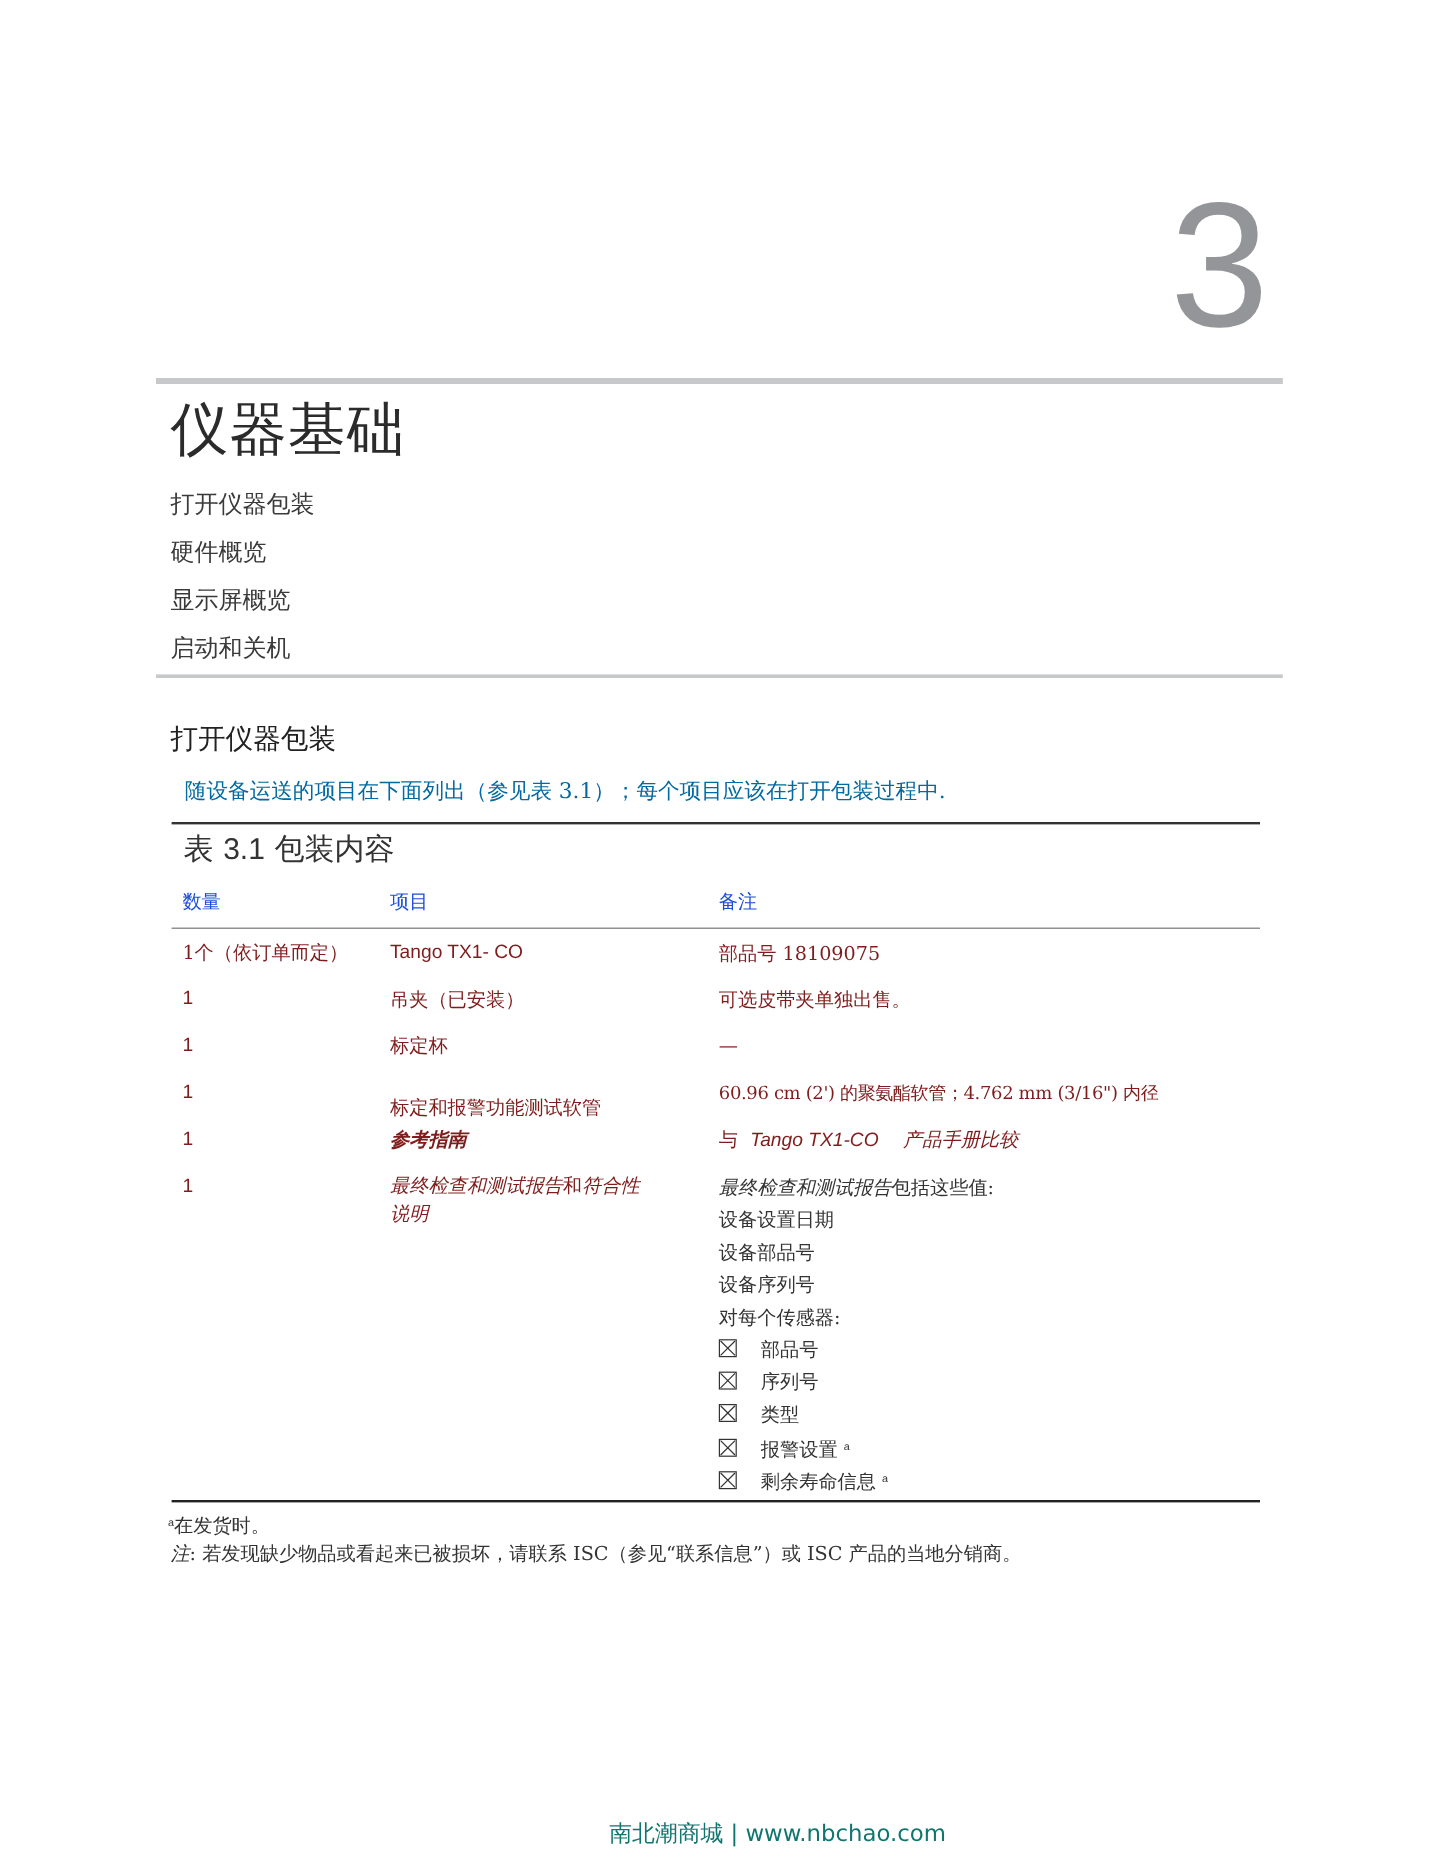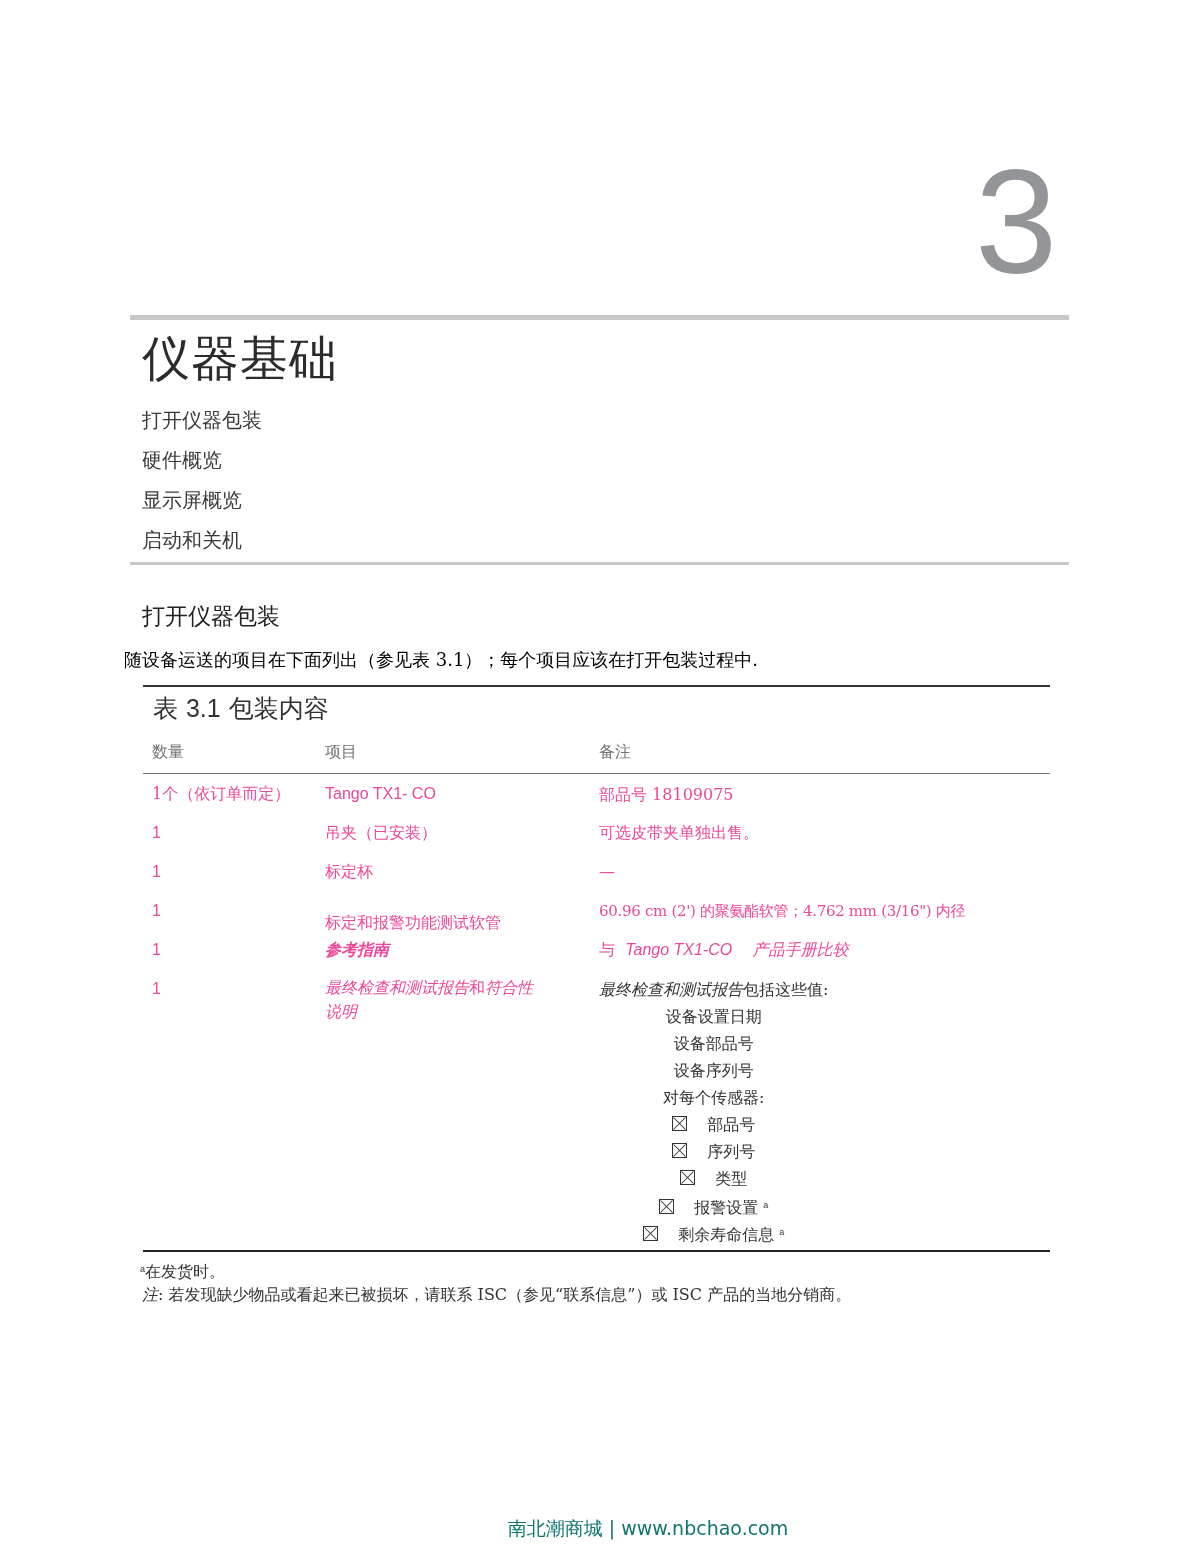--- a/index.html
+++ b/index.html
@@ -8,27 +8,27 @@
   .abs { position: absolute; }
   .chapter-num { left: 975px; top: 148px; font-family: "Liberation Sans", "DejaVu Sans", sans-serif;
                  font-size: 148px; line-height: 148px; color: #939598; font-weight: normal; }
   .rule-thick { left: 130px; top: 315px; width: 939px; height: 5px; background: #c7c8ca; }
   .chapter-title { left: 142px; top: 328px; font-size: 48px; line-height: 60px; color: #2b2b2b; letter-spacing: 1px; }
   .toc { left: 142px; top: 400px; }
   .toc div { font-size: 20px; line-height: 40px; color: #3a3a3a; height: 40px; }
   .rule-mid { left: 130px; top: 562px; width: 939px; height: 3px; background: #c7c8ca; }
   .section-title { left: 142px; top: 600px; font-family: "DejaVu Sans", "Liberation Sans", sans-serif;
                    font-size: 23px; line-height: 32px; color: #222; }
-  .intro { left: 124px; top: 645px; font-size: 18px; line-height: 30px; color: #000000; }
+  .intro { left: 154px; top: 645px; font-size: 18px; line-height: 30px; color: #0369a1; }
   .tbl-top { left: 143px; top: 685px; width: 907px; height: 2px; background: #333; }
   .tbl-caption { left: 153px; top: 694px; font-size: 25px; line-height: 28px; color: #333; }
   .tbl-caption .num { font-family: "Liberation Sans", sans-serif; }
-  .th { top: 740px; font-size: 16px; line-height: 24px; color: #737373; }
+  .th { top: 740px; font-size: 16px; line-height: 24px; color: #1d4ed8; }
   .tbl-hline { left: 143px; top: 773px; width: 907px; height: 1px; background: #777; }
-  .cell { font-size: 16px; line-height: 26px; color: #ec4899; }
+  .cell { font-size: 16px; line-height: 26px; color: #7f1d1d; }
   .sans { font-family: "Liberation Sans", "DejaVu Sans", sans-serif; }
   .it { font-style: italic; }
   .col1 { left: 152px; }
   .col2 { left: 325px; }
   .col3 { left: 599px; }
   .note-list div { height: 27px; line-height: 27px; font-size: 16px; }
   .xbox { display: inline-block; width: 13px; height: 13px; border: 1px solid #333; position: relative;
           vertical-align: -1px; margin-right: 20px; }
   .xbox::before, .xbox::after { content: ""; position: absolute; left: -2px; top: 6px; width: 17px; height: 1px; background: #333; }
   .xbox::before { transform: rotate(45deg); }
@@ -92,21 +92,21 @@
   <span>与</span>&nbsp;
   <span class="sans it">Tango TX1-CO</span>&nbsp;&nbsp;&nbsp;
   <span class="it">产品手册比较</span>
 </div>
 
 <div class="abs cell col1 sans" style="top:976px;">1</div>
 <div class="abs cell col2" style="top:976px; width:250px; line-height:24px;">
   <span class="it">最终检查和测试报告</span><span>和</span><span class="it">符合性</span><br>
   <span class="it">说明</span>
 </div>
-<div class="abs col3 note-list" style="top:976px;text-align:center;">
+<div class="abs col3 note-list" style="top:976px;">
   <div><span class="it">最终检查和测试报告</span><span>包括这些值:</span></div>
   <div>设备设置日期</div>
   <div>设备部品号</div>
   <div>设备序列号</div>
   <div>对每个传感器:</div>
   <div><span class="xbox"></span><span>部品号</span></div>
   <div><span class="xbox"></span><span>序列号</span></div>
   <div><span class="xbox"></span><span>类型</span></div>
   <div><span class="xbox"></span><span>报警设置</span> <sup class="fn">a</sup></div>
   <div><span class="xbox"></span><span>剩余寿命信息</span> <sup class="fn">a</sup></div>

